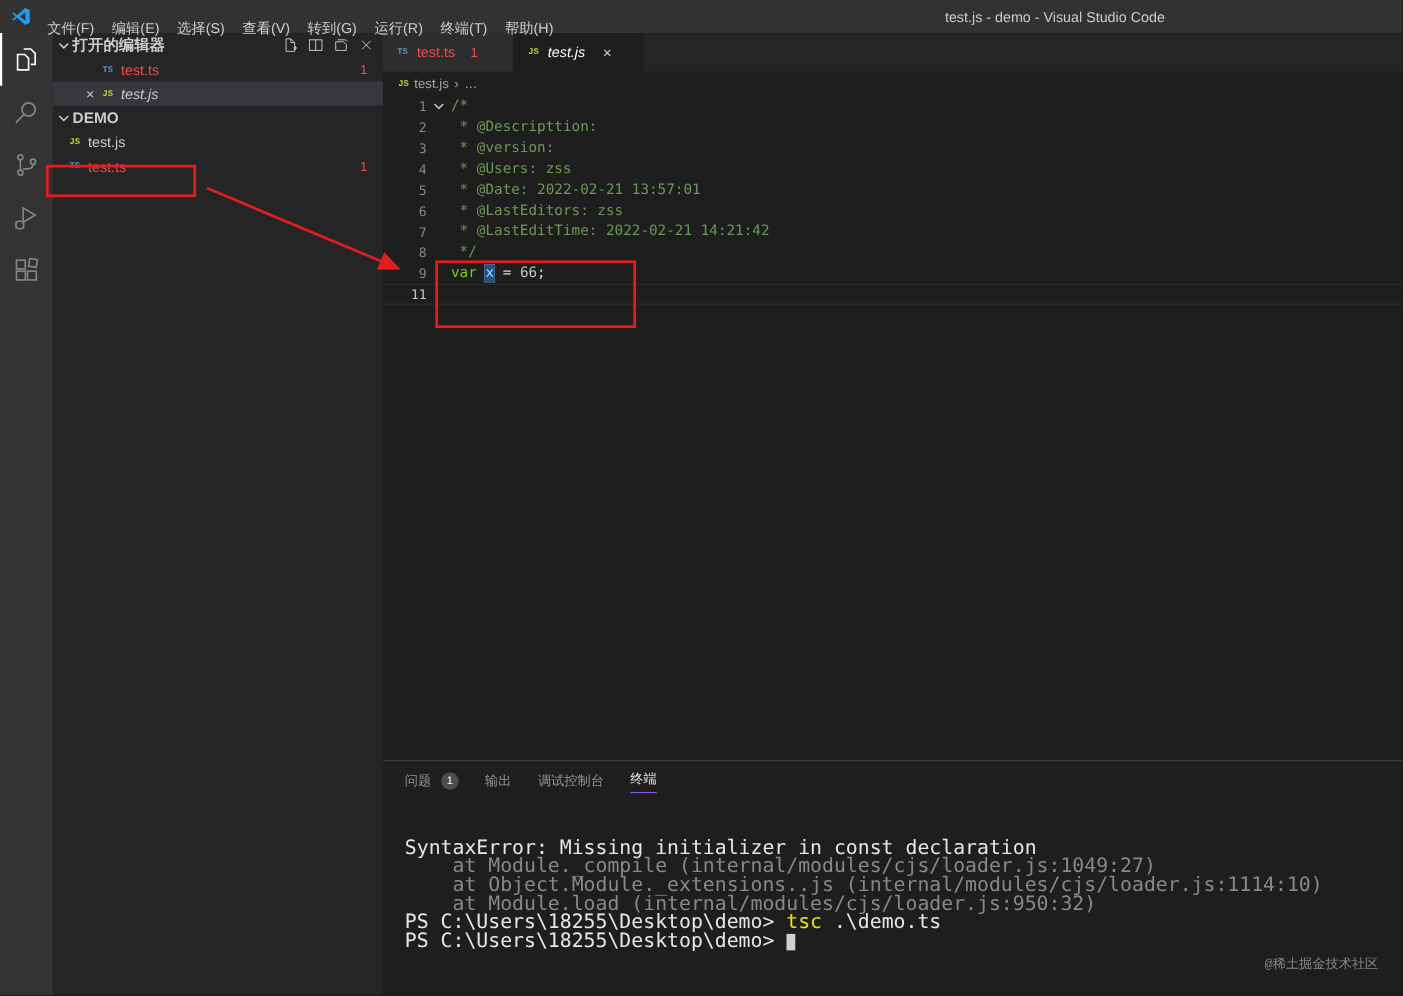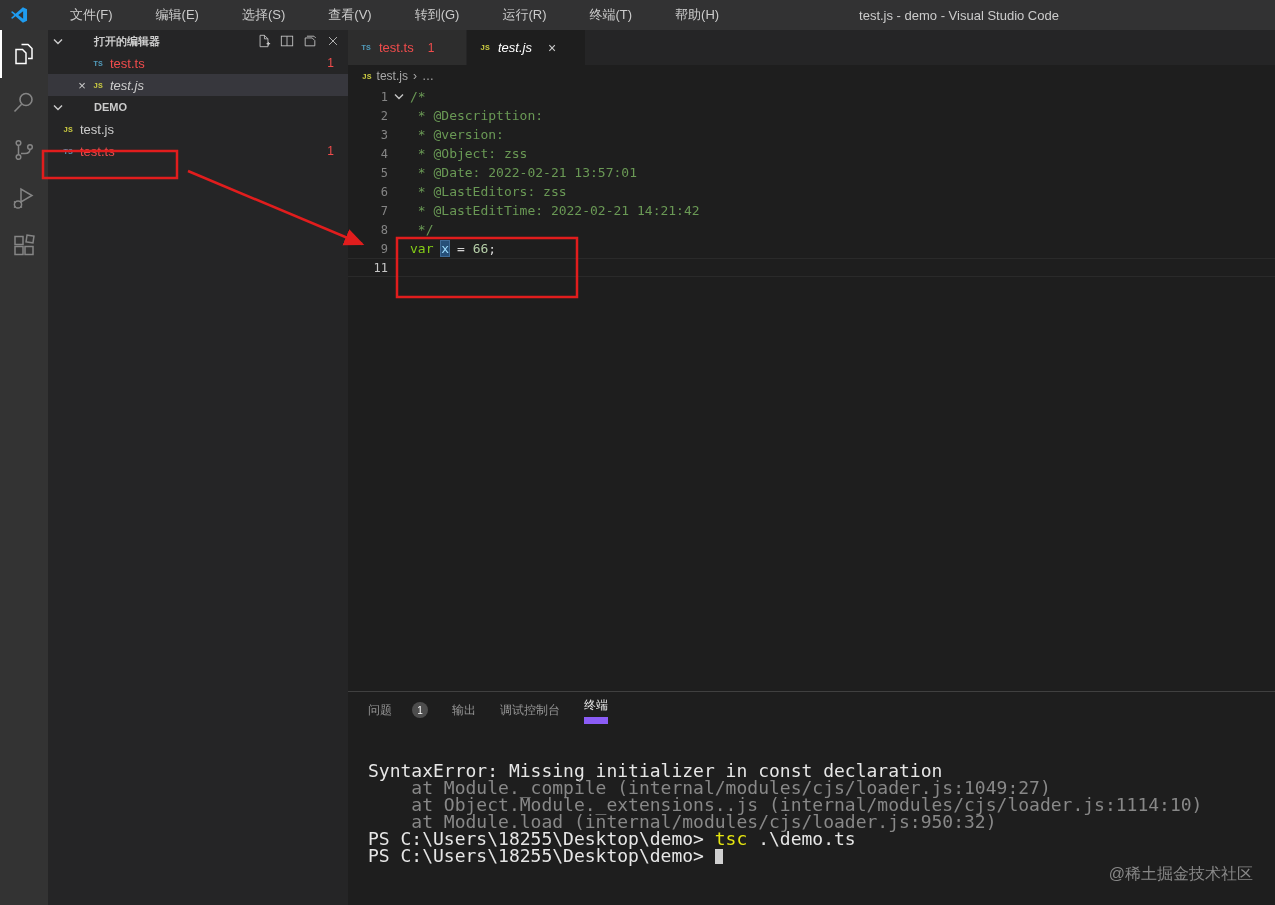--- a/index.html
+++ b/index.html
@@ -2,32 +2,32 @@
 <html><head>
 <meta charset="utf-8">
 <style>
   html,body{margin:0;padding:0;background:#1e1e1e;}
   .app{position:relative;width:1275px;height:905px;background:#1e1e1e;overflow:hidden;
        font-family:"Liberation Sans",sans-serif;-webkit-font-smoothing:antialiased;}
   
   .titlebar{position:absolute;left:0;top:0;right:0;height:30px;background:#323233;display:flex;align-items:center;color:#cccccc;font-size:13px;z-index:5;}
   .logo{width:20px;height:20px;margin:0 6px 0 9px;display:flex;align-items:center;justify-content:center;}
   .menubar{display:flex;height:30px;}
-  .menu-item{padding:0 8px;line-height:30px;cursor:default;white-space:nowrap;margin-left:27px;}
+  .menu-item{padding:11px 8px;line-height:30px;cursor:default;white-space:nowrap;}
   .window-title{position:absolute;left:959px;transform:translateX(-50%);white-space:nowrap;color:#cccccc;}
   
   .activitybar{position:absolute;left:0;top:30px;width:48px;bottom:0;background:#333333;z-index:4;}
   .ab-item{width:48px;height:48px;display:flex;align-items:center;justify-content:center;color:#858585;position:relative;cursor:pointer;}
   .ab-item.active{color:#ffffff;}
   .ab-item.active::before{content:"";position:absolute;left:0;top:0;bottom:0;width:2px;background:#ffffff;}
   
   .sidebar{position:absolute;left:48px;top:30px;width:300px;bottom:0;background:#252526;color:#cccccc;font-size:13px;z-index:3;}
   .sidebar-header{height:35px;display:flex;align-items:center;justify-content:space-between;padding:0 14px 0 20px;font-size:11px;color:#bbbbbb;}
   .sb-more{font-size:15px;color:#cccccc;cursor:pointer;letter-spacing:1px;}
-  .section-header{height:22px;display:flex;align-items:center;font-weight:bold;font-size:11px;color:#cccccc;padding-left:4px;position:relative;cursor:pointer;gap:28px;}
+  .section-header{height:22px;display:flex;align-items:center;font-weight:bold;font-size:14px;color:#cccccc;padding-left:4px;position:relative;cursor:pointer;}
   .chev{display:inline-flex;margin:0 3px 0 1px;color:#cccccc;}
   .oe-actions{position:absolute;right:8px;top:0;height:22px;display:flex;align-items:center;gap:9px;color:#c5c5c5;}
   .act{display:inline-flex;cursor:pointer;}
   .row{height:22px;display:flex;align-items:center;position:relative;color:#cccccc;cursor:pointer;}
   .row.selected{background:#37373d;}
   .oe-row{padding-left:26px;}
   .close-slot{width:16px;text-align:center;color:#cccccc;font-size:13px;flex:none;}
   .tree-row{padding-left:12px;}
   .fi{width:16px;flex:none;text-align:center;font-size:8px;font-weight:bold;margin-right:4px;font-family:Liberation Mono, monospace;}
   .fi-js{color:#cbcb41;}
@@ -58,30 +58,30 @@
   .tok-keyword{color:#84cc16;}
   .tok-plain{color:#d4d4d4;}
   .tok-number{color:#b5cea8;}
   .tok-variable{color:#9cdcfe;}
   .tok-function{color:#dcdcaa;}
   .tok-var-selected{color:#9cdcfe;background:#264f78;outline:1px solid #3e6a96;}
   .tok-var-occurrence{color:#9cdcfe;background:#343a41;outline:1px solid #4a4d50;}
   
   .panel{position:absolute;left:348px;right:0;bottom:0;height:213px;background:#1e1e1e;border-top:1px solid #404040;}
   .panel-tabs{display:flex;align-items:center;height:36px;padding-left:8px;}
-  .ptab{padding:0 12px;height:36px;display:flex;align-items:center;gap:20px;color:#969696;font-size:12px;cursor:pointer;}
-  .ptab-label.on{color:#e7e7e7;border-bottom:7px solid #8b5cf6;padding-bottom:3px;}
+  .ptab{padding:0 12px;height:36px;display:flex;align-items:center;gap:9px;color:#969696;font-size:12px;cursor:pointer;}
+  .ptab-label.on{color:#e7e7e7;border-bottom:1px solid #8b5cf6;padding-bottom:3px;}
   .pbadge{background:#4d4d4d;color:#ffffff;border-radius:50%;width:16px;height:16px;font-size:10px;display:flex;align-items:center;justify-content:center;}
   .terminal{position:absolute;left:20px;top:70px;right:10px;font-family:"DejaVu Sans Mono",monospace;font-size:18px;line-height:17px;}
   .t-line{height:17px;white-space:pre;}
   .t-bright{color:#e6e6e6;}
   .t-dim{color:#888888;}
   .t-yellow{color:#e5e510;}
   .t-cursor{display:inline-block;width:8px;height:15px;background:#d0d0d0;vertical-align:-2px;}
-  .watermark{position:absolute;right:22px;bottom:20px;color:#9a9a9a;font-size:16px;opacity:.85;}
+  .watermark{position:absolute;right:22px;bottom:20px;color:#9a9a9a;font-size:12px;opacity:.85;font-family:Liberation Mono, monospace;}
   
   .anno{position:absolute;left:0;top:0;pointer-events:none;z-index:60;}
 </style>
 </head>
 <body>
 
 <div class="app">
 
   <div class="titlebar">
     <span class="logo">
@@ -245,21 +245,21 @@
         <span class="lcontent"><span class="tok-comment"> * @Descripttion: </span></span>
       </div>
       <div class="code-line">
         <span class="lnum">3</span>
         <span class="fold"></span>
         <span class="lcontent"><span class="tok-comment"> * @version: </span></span>
       </div>
       <div class="code-line">
         <span class="lnum">4</span>
         <span class="fold"></span>
-        <span class="lcontent"><span class="tok-comment"> * @Object: zss</span></span>
+        <span class="lcontent"><span class="tok-comment"> * @Users: zss</span></span>
       </div>
       <div class="code-line">
         <span class="lnum">5</span>
         <span class="fold"></span>
         <span class="lcontent"><span class="tok-comment"> * @Date: 2022-02-21 13:57:01</span></span>
       </div>
       <div class="code-line">
         <span class="lnum">6</span>
         <span class="fold"></span>
         <span class="lcontent"><span class="tok-comment"> * @LastEditors: zss</span></span>

